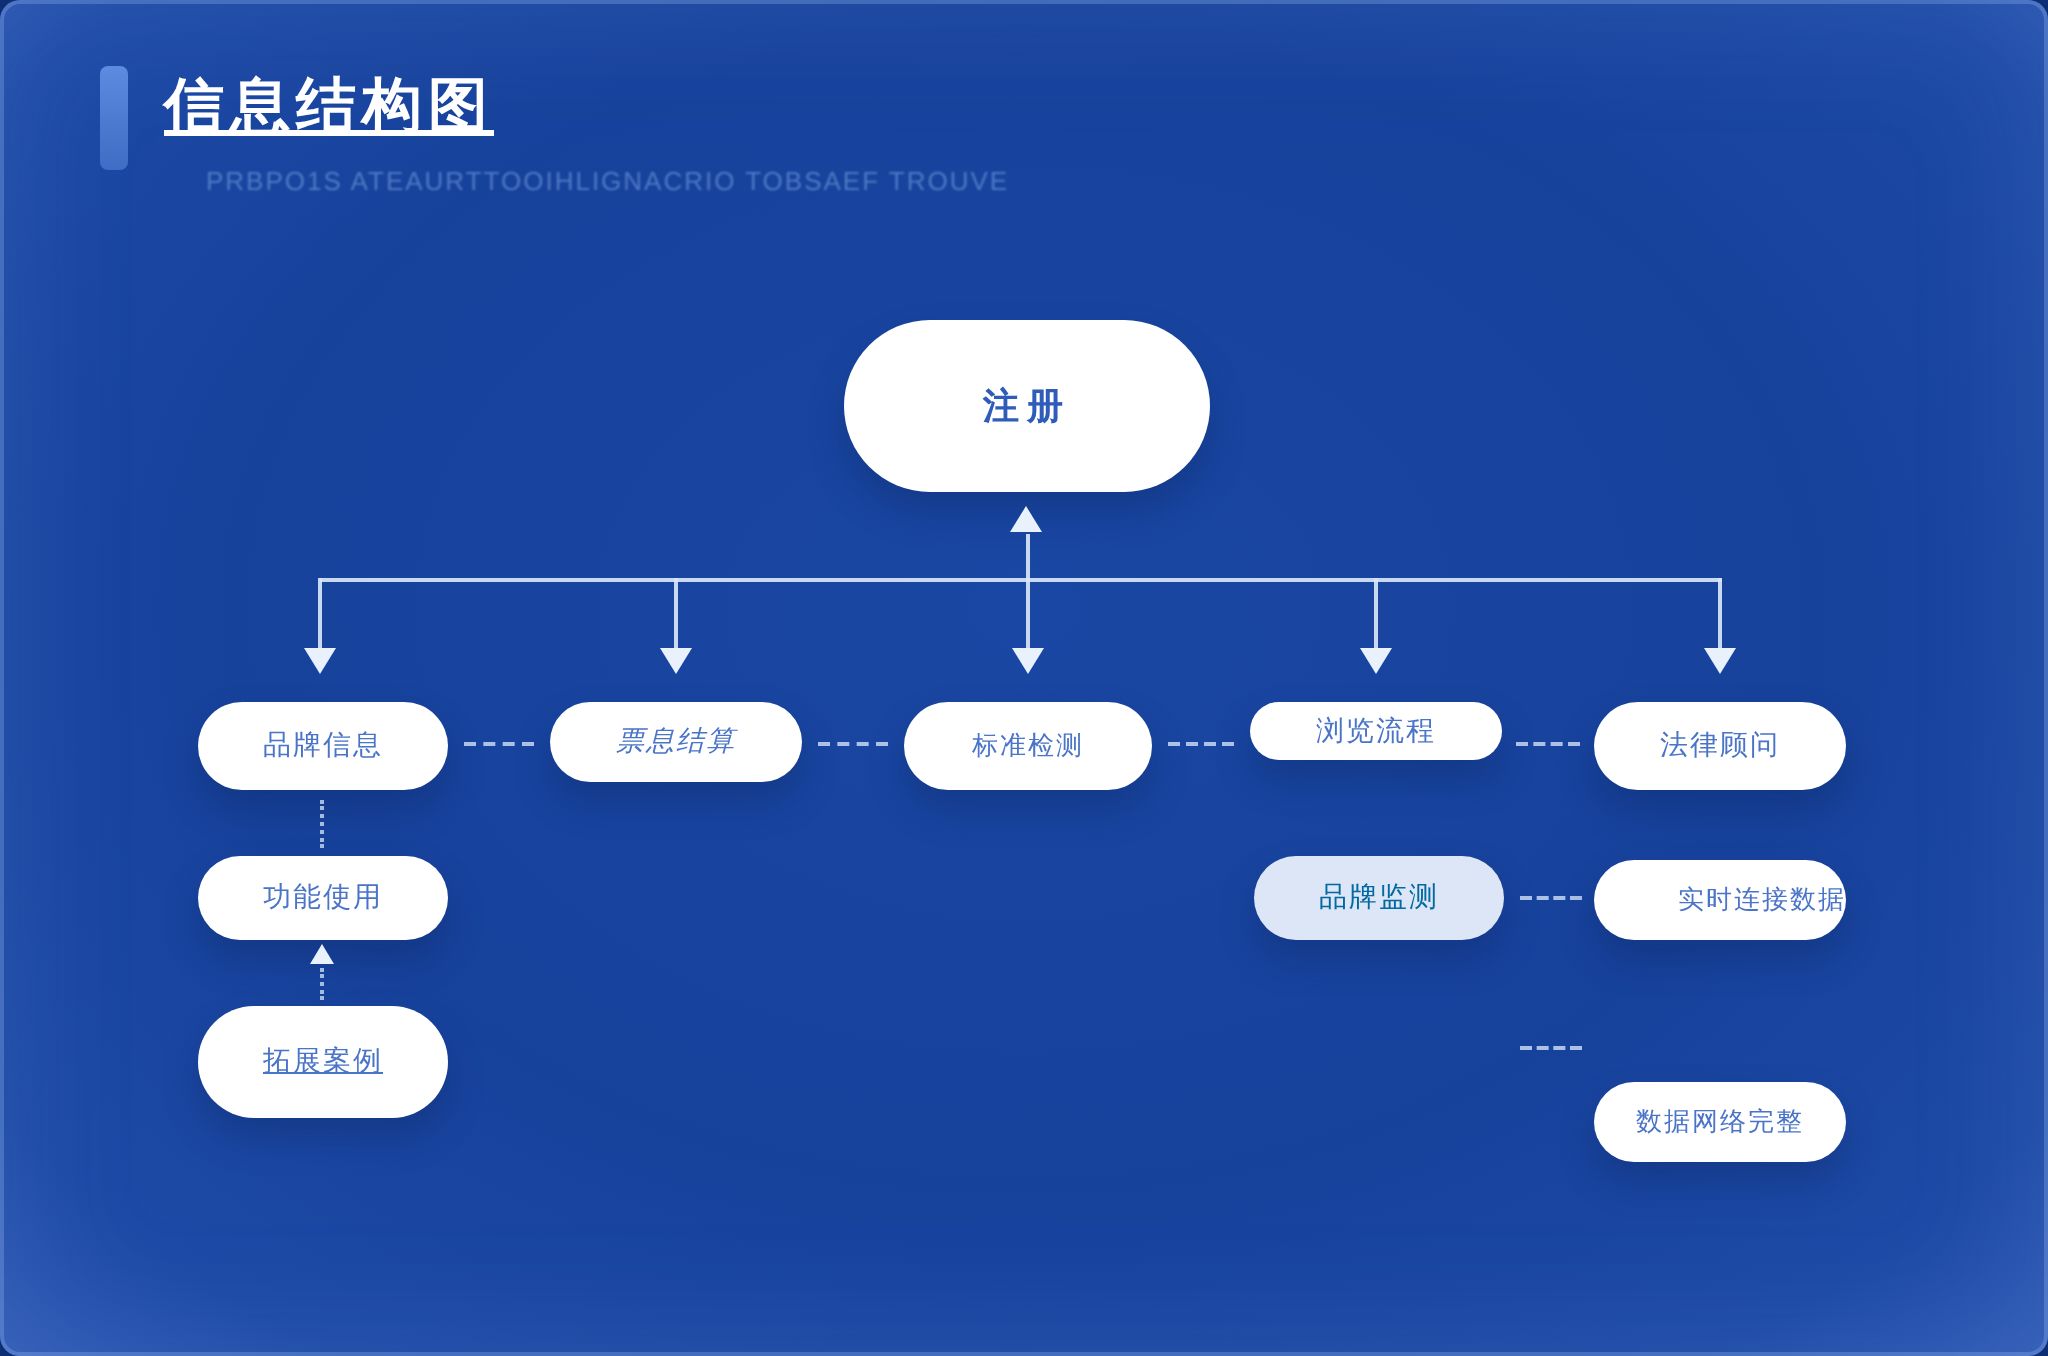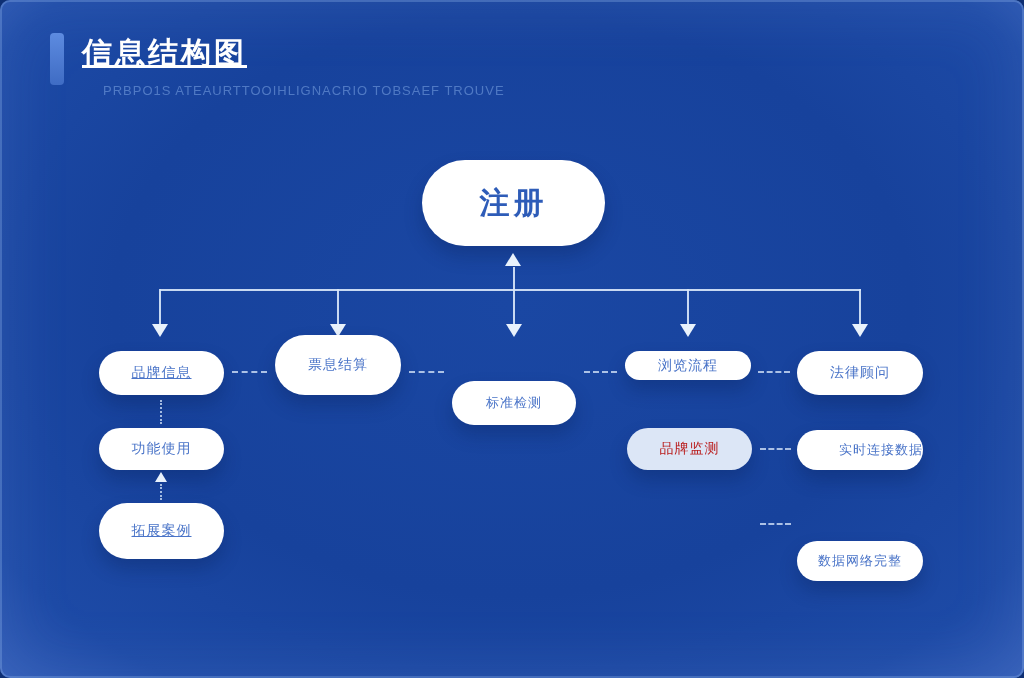--- a/index.html
+++ b/index.html
@@ -25,22 +25,22 @@
     filter:blur(.4px);white-space:nowrap;overflow:hidden;margin-left:20px;
   }
   
   .pill{
     position:absolute;display:flex;align-items:center;justify-content:center;
     background:#ffffff;border-radius:999px;
     box-shadow:0 10px 18px rgba(8,28,80,.28);
     color:#4a74c8;font-size:14px;letter-spacing:1px;
   }
   .pill.root{left:422px;top:160px;width:183px;height:86px;
-    color:#2e5cb8;font-size:30px;font-weight:600;letter-spacing:4px;}
-  .pill.light{background:#dce6f6;color:#b91c1c;}
+    color:#2e5cb8;font-size:18px;font-weight:600;letter-spacing:4px;}
+  .pill.light{background:#dce6f6;color:#0369a1;}
   .pill.small{font-size:13px;}
   
   .line{position:absolute;background:rgba(216,230,249,.92);}
   .hline{height:2px;}
   .vline{width:2px;}
   .dash-h{position:absolute;height:0;border-top:2px dashed rgba(214,230,250,.78);}
   .dot-v{position:absolute;width:0;border-left:2px dotted rgba(214,230,250,.75);}
   .arr-down{position:absolute;width:0;height:0;
     border-left:8px solid transparent;border-right:8px solid transparent;
     border-top:13px solid #e9f2fc;}
@@ -71,27 +71,27 @@
   <div class="line vline" style="left:513px;top:289px;height:36px;"></div>
   <div class="line vline" style="left:687px;top:289px;height:36px;"></div>
   <div class="line vline" style="left:859px;top:289px;height:36px;"></div>
 
   <div class="arr-down" style="left:152px;top:324px;"></div>
   <div class="arr-down" style="left:330px;top:324px;"></div>
   <div class="arr-down" style="left:506px;top:324px;"></div>
   <div class="arr-down" style="left:680px;top:324px;"></div>
   <div class="arr-down" style="left:852px;top:324px;"></div>
 
-  <div class="pill" style="left:99px;top:351px;width:125px;height:44px;text-decoration:underline;">
+  <div class="pill" style="left:99px;top:351px;width:125px;height:44px;">
     <span>品牌信息</span>
   </div>
-  <div class="pill" style="left:275px;top:335px;width:126px;height:60px;">
+  <div class="pill" style="left:275px;top:351px;width:126px;height:40px;font-style:italic;">
     <span>票息结算</span>
   </div>
-  <div class="pill small" style="left:452px;top:351px;width:124px;height:44px;margin-top:30px;">
+  <div class="pill small" style="left:452px;top:351px;width:124px;height:44px;">
     <span>标准检测</span>
   </div>
   <div class="pill" style="left:625px;top:351px;width:126px;height:29px;">
     <span>浏览流程</span>
   </div>
   <div class="pill" style="left:797px;top:351px;width:126px;height:44px;align-items:center;">
     <span>法律顾问</span>
   </div>
 
   <div class="dash-h" style="left:232px;top:371px;width:35px;"></div>

